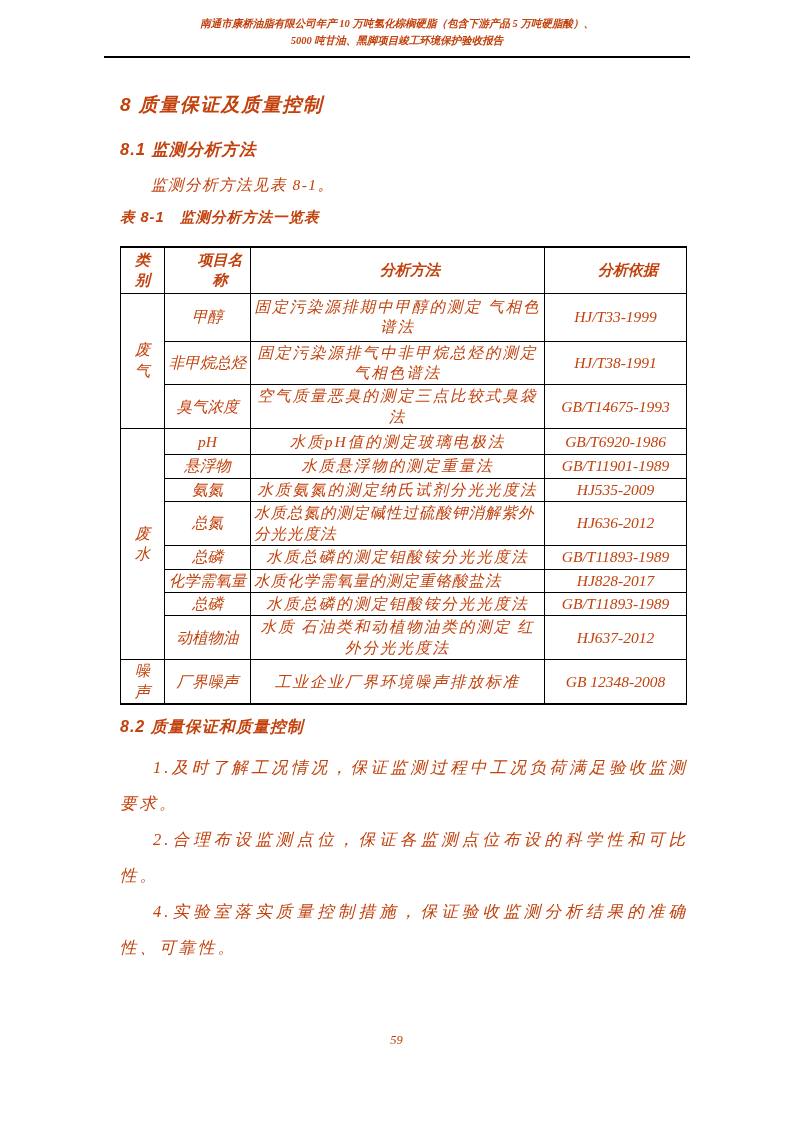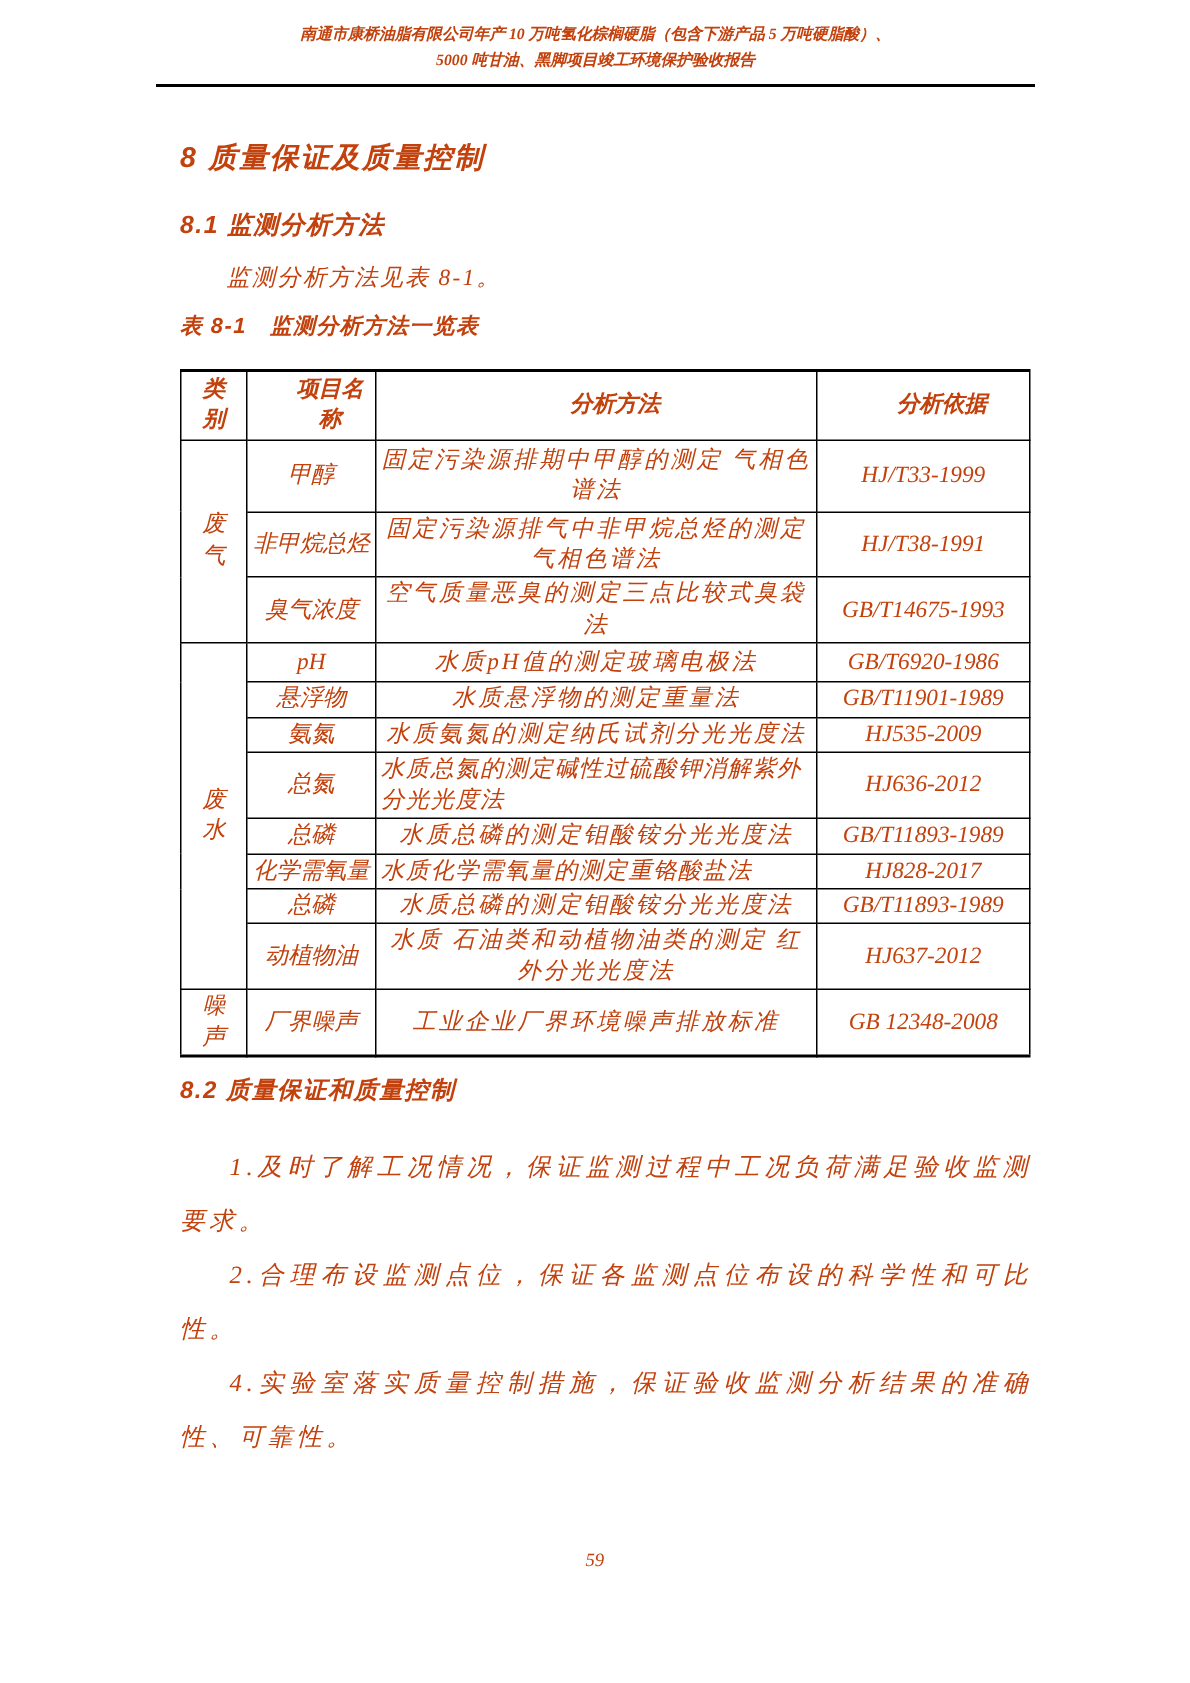--- a/index.html
+++ b/index.html
@@ -46,21 +46,21 @@
   }
   .col-narrow { padding-left:12px !important; padding-right:12px !important; word-break:break-all; }
   td.cell-method { letter-spacing:2px; }
   td.cell-method.align-left { text-align:left; letter-spacing:1px; }
   td.cell-item-name { font-size:15px; }
   td.cell-basis { letter-spacing:0; }
   .section-heading-2 {
     margin:12px 0 0 0; font-family:"Liberation Sans","DejaVu Sans",sans-serif;
     font-weight:bold; font-size:16px; letter-spacing:1px;
   }
-  .body-paragraphs { margin-top:22px; }
+  .body-paragraphs { margin-top:12px; }
   .body-paragraphs p {
     margin:0; font-size:16.5px; line-height:36px; letter-spacing:3px;
     text-indent:2em; text-align:justify;
   }
   .page-footer {
     position:absolute; top:1033px; left:0; width:793px;
     text-align:center; font-size:12.5px;
   }
 </style>
 </head>

